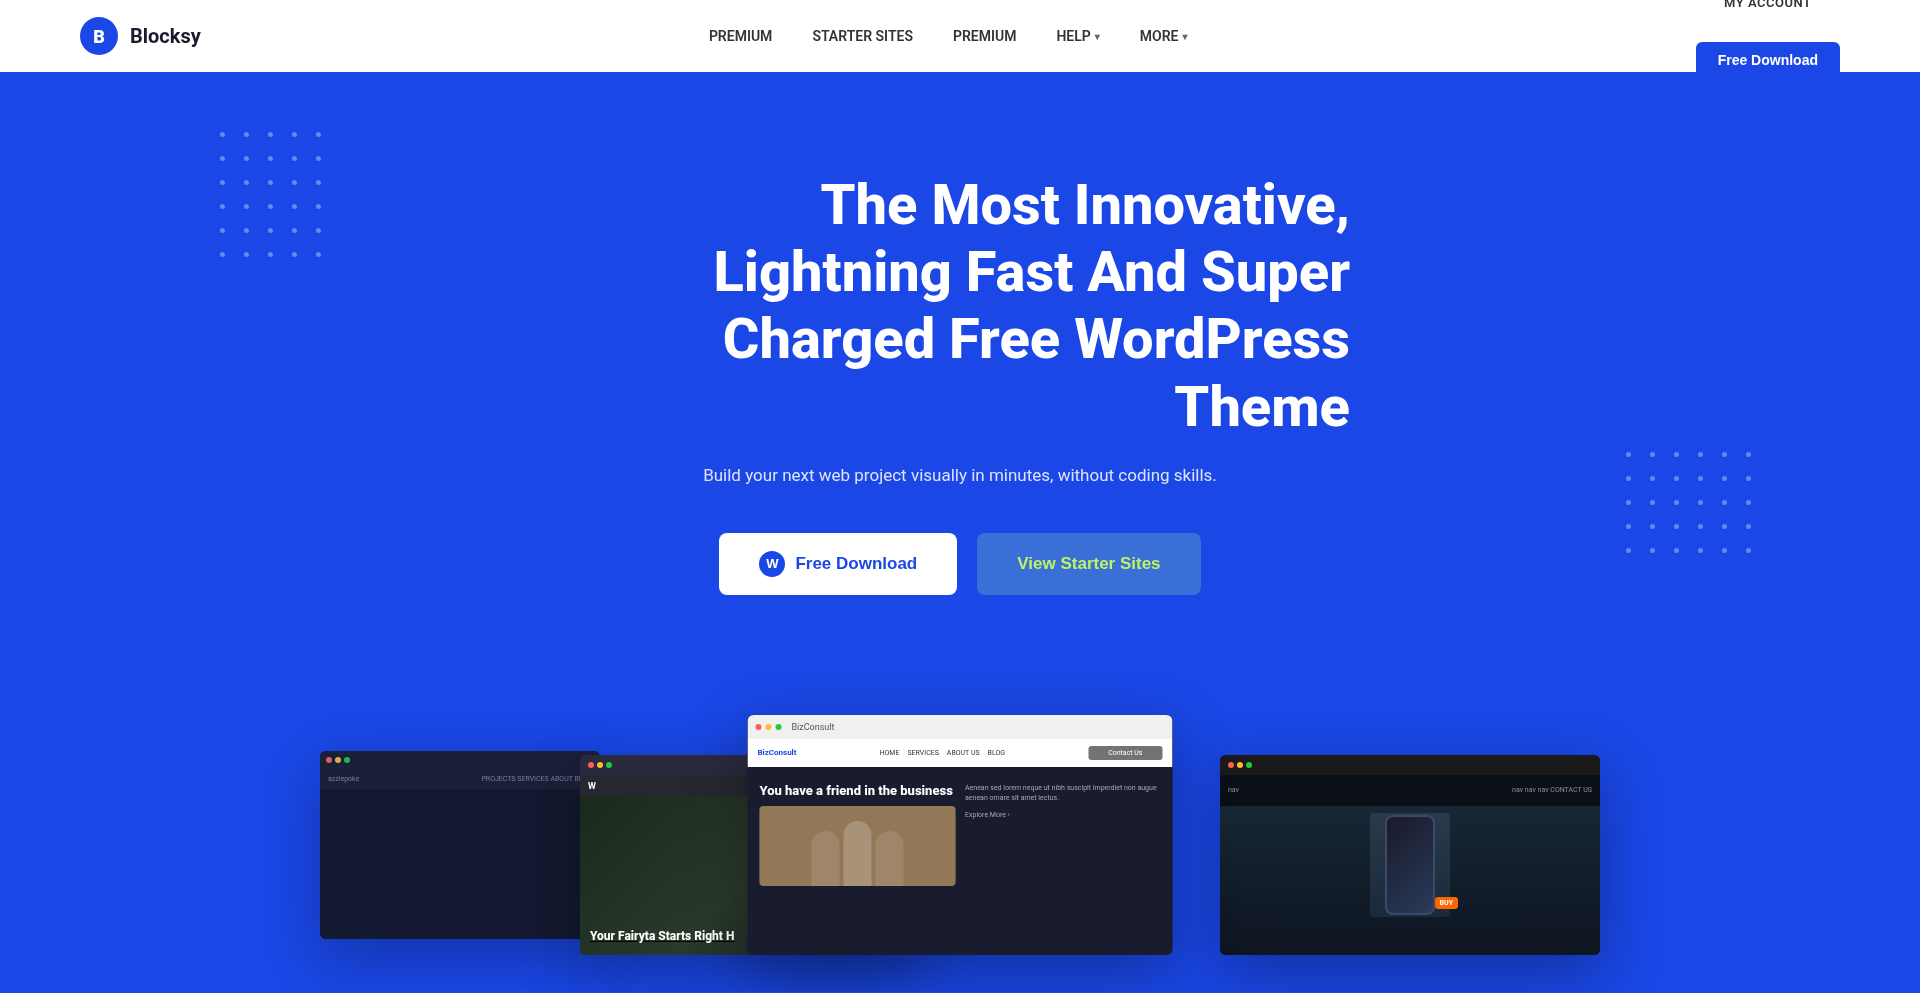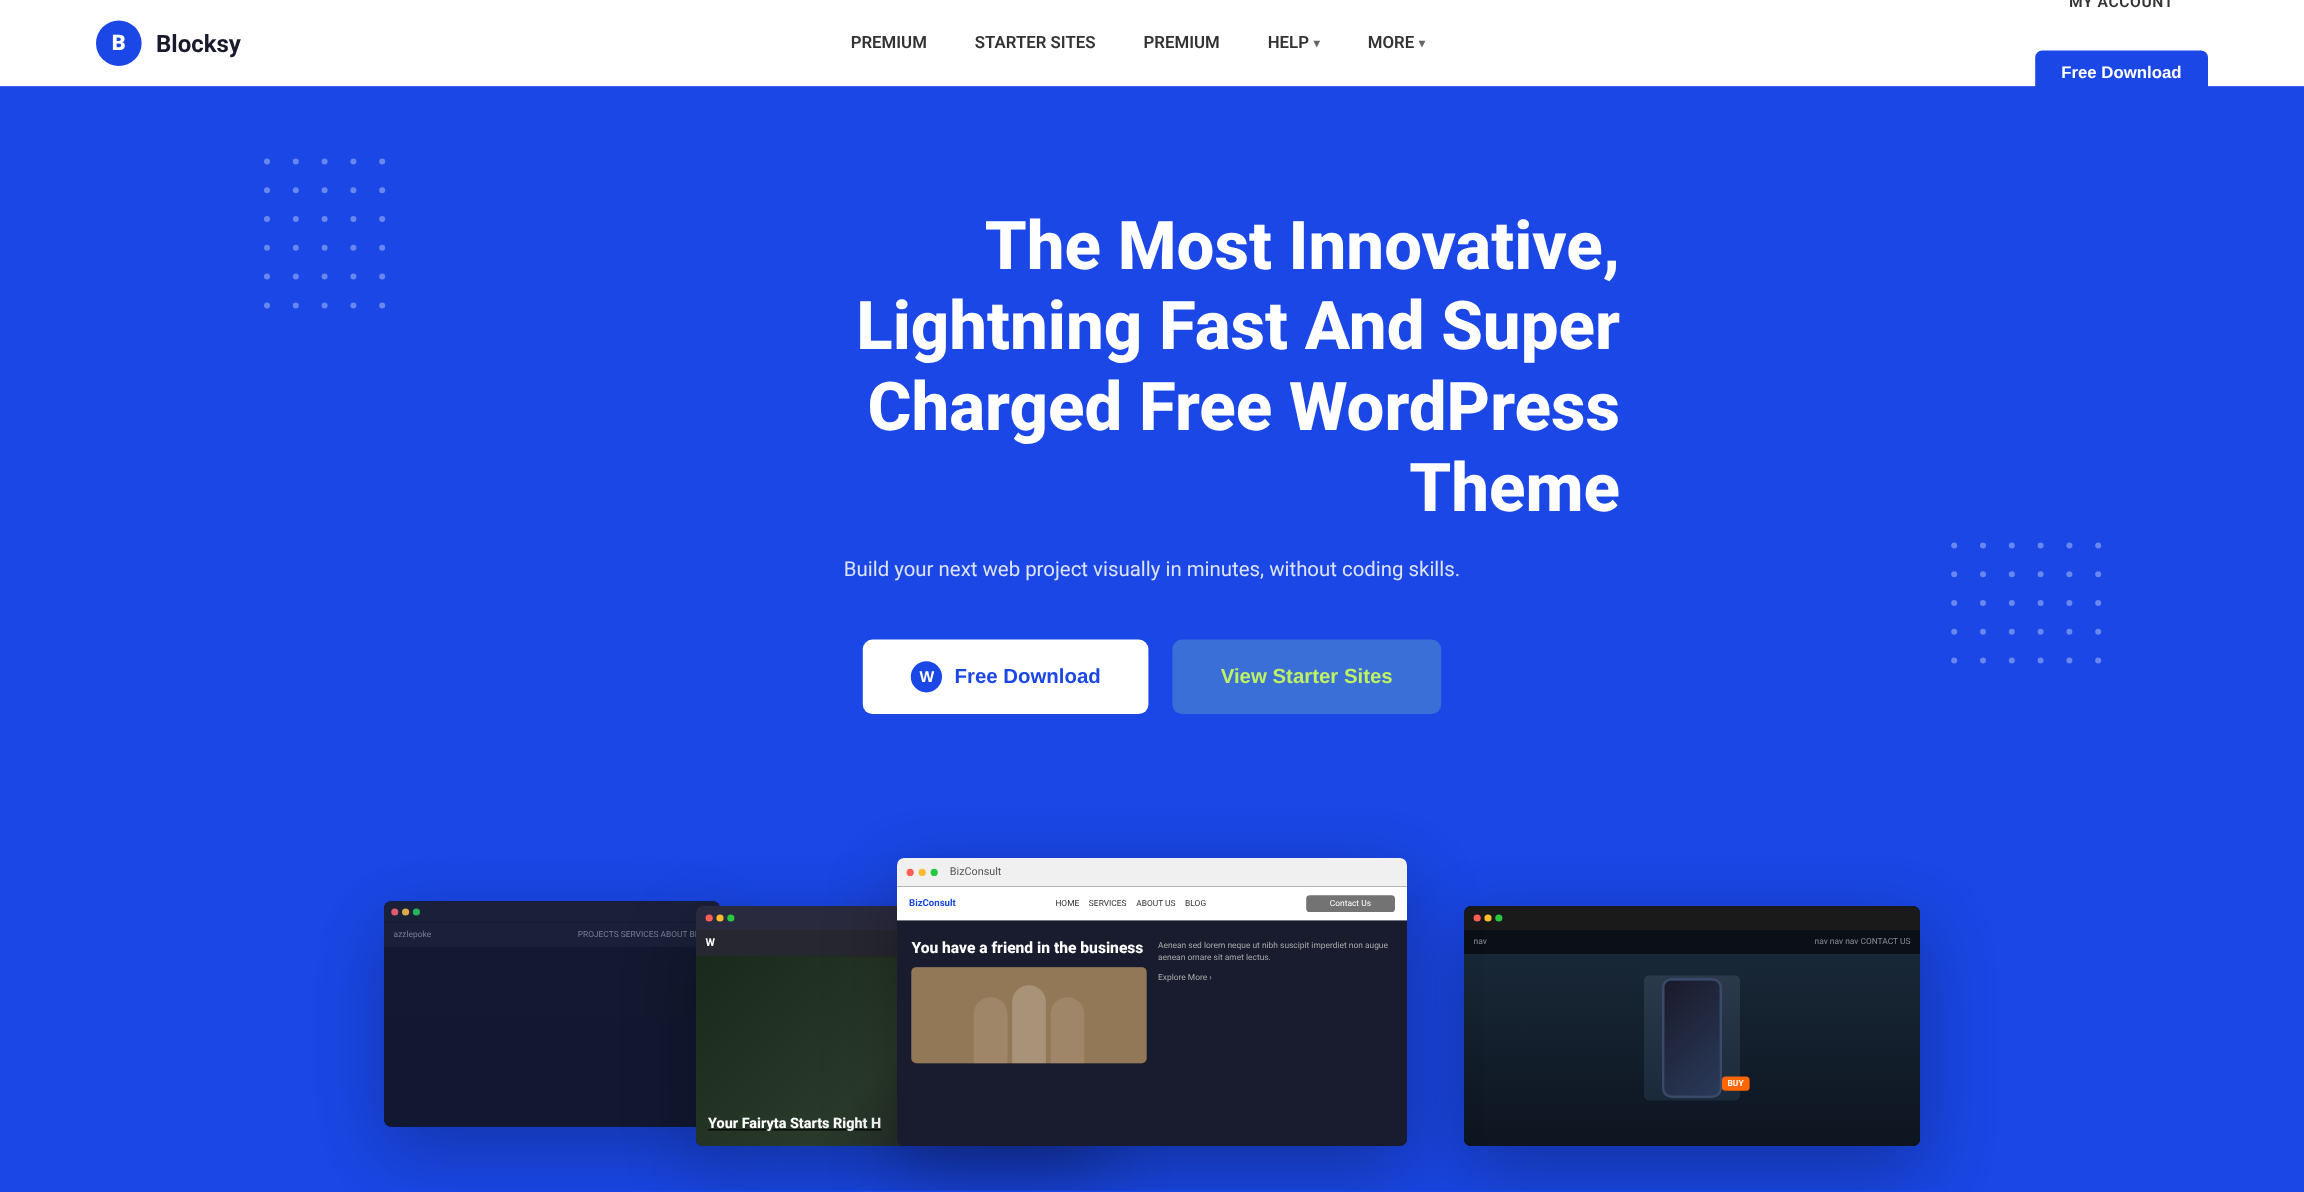--- a/index.html
+++ b/index.html
@@ -410,21 +410,21 @@
       display: flex;
       align-items: center;
       justify-content: center;
       position: relative;
     }
     .iphone-nav {
       position: absolute;
       top: 0;
       left: 0;
       right: 0;
-      height: 20px;
+      height: 31px;
       background: rgba(0,0,0,0.6);
       display: flex;
       align-items: center;
       padding: 0 8px;
       justify-content: space-between;
     }
     .iphone-nav span { font-size: 7px; color: rgba(255,255,255,0.5); }
     .iphone-image-area {
       width: 80px;
       height: 104px;

